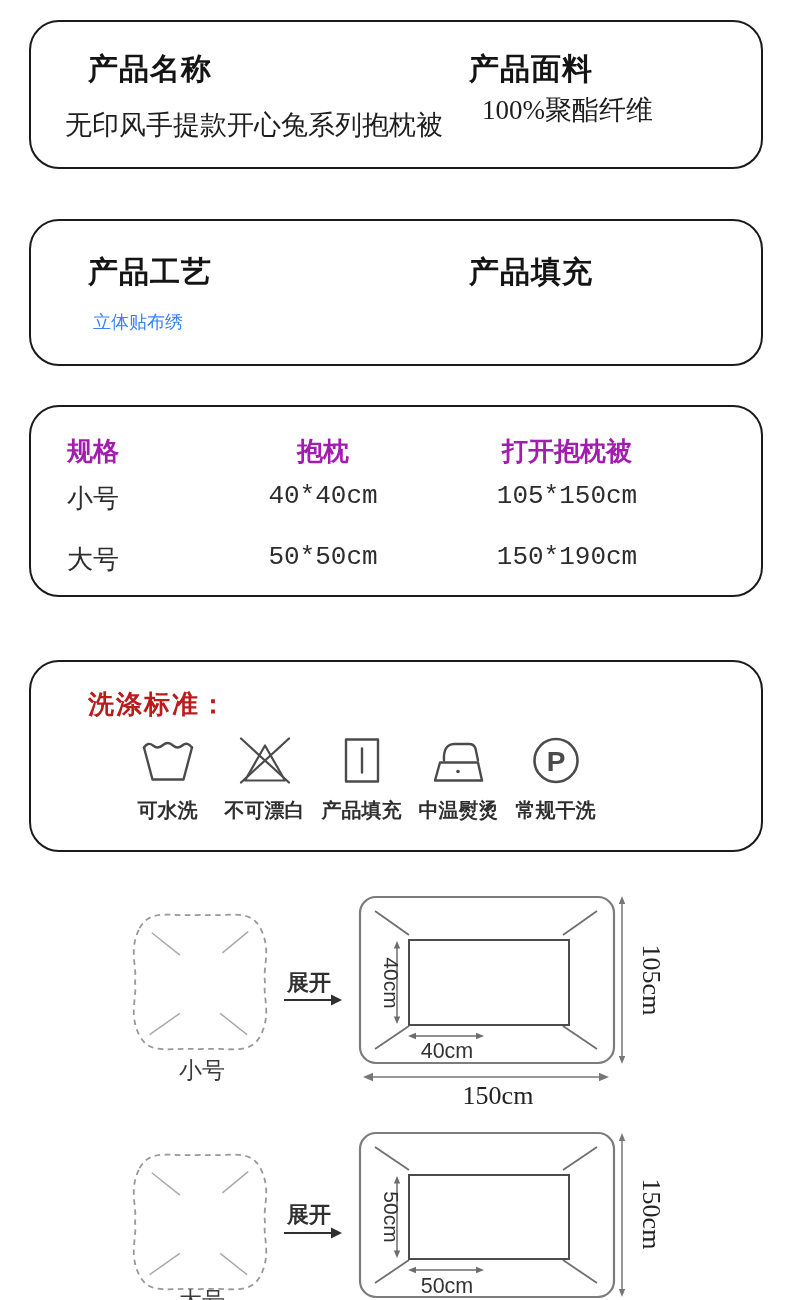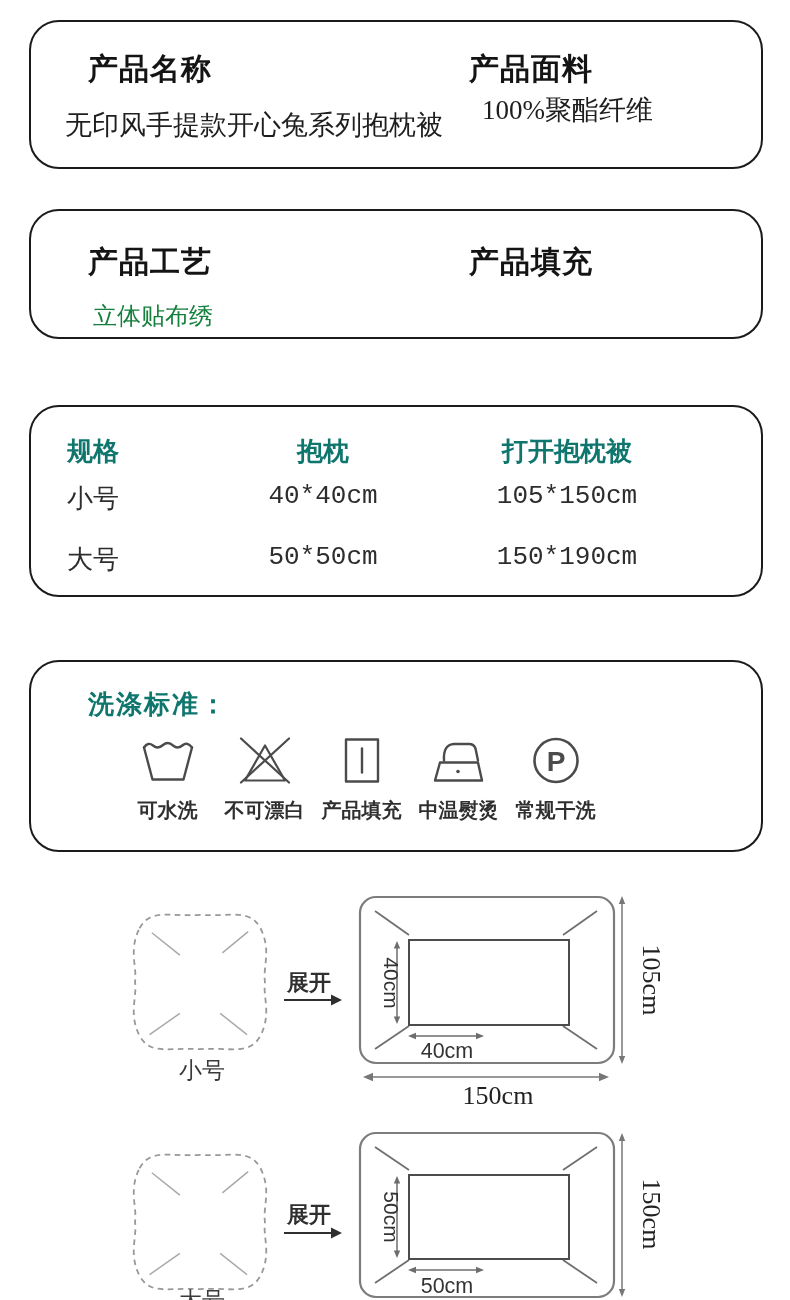--- a/index.html
+++ b/index.html
@@ -1,36 +1,36 @@
 <!DOCTYPE html>
 <html><head>
 <meta charset="utf-8">
 <style>
   html,body{margin:0;padding:0;background:#fff;}
   .page{position:relative;width:790px;height:1300px;background:#ffffff;overflow:hidden;
         font-family:"Liberation Sans","DejaVu Sans",sans-serif;color:#1b1b1b;}
   .card{position:absolute;left:29px;width:734px;border:2px solid #1b1b1b;border-radius:30px;
         background:#fff;box-sizing:border-box;}
   #card-1{top:20px;height:149px;}
-  #card-2{top:209px;height:130px;}
+  #card-2{top:219px;height:147px;}
   #card-3{top:405px;height:192px;}
   #card-4{top:660px;height:192px;}
   .abs{position:absolute;white-space:nowrap;font-family:Liberation Mono, monospace;}
   .hd{font-size:30px;font-weight:700;color:#141414;letter-spacing:1px;}
   .val-serif{font-family:"Liberation Serif","DejaVu Serif",serif;font-size:27px;color:#1e1e1e;text-align:center;}
-  .val-sans{font-size:24px;color:#15803d;}
+  .val-sans{font-size:18px;color:#3b82f6;}
   
-  .t-head{font-size:26px;font-weight:700;color:#0f766e;}
+  .t-head{font-size:26px;font-weight:700;color:#a21caf;}
   .t-cell{font-size:26px;font-weight:400;color:#2d2d2d;}
   .t-c1{left:36px;width:130px;text-align:left;}
   .t-c2{left:168px;width:248px;text-align:center;}
   .t-c3{left:413px;width:246px;text-align:center;}
   .t-r0{top:27px;} .t-r1{top:74px;} .t-r2{top:135px;}
   
-  .wash-title{font-size:26px;font-weight:600;color:#0f766e;letter-spacing:2px;}
+  .wash-title{font-size:26px;font-weight:600;color:#b91c1c;letter-spacing:2px;}
   .wash-row{position:absolute;left:88px;top:70px;display:flex;}
   .wash-item{width:97px;display:flex;flex-direction:column;align-items:center;}
   .wash-item svg{height:57px;width:62px;}
   .wash-label{margin-top:8px;font-size:20px;font-weight:700;color:#2f2f2f;white-space:nowrap;}
   .diagram{position:absolute;left:0;}
   #diagram-1{top:878px;height:232px;width:790px;}
   #diagram-2{top:1110px;height:190px;width:790px;}
   svg text{font-family:"Liberation Sans","DejaVu Sans",sans-serif;}
   svg .serifdim{font-family:"Liberation Serif","DejaVu Serif",serif;}
 </style>

